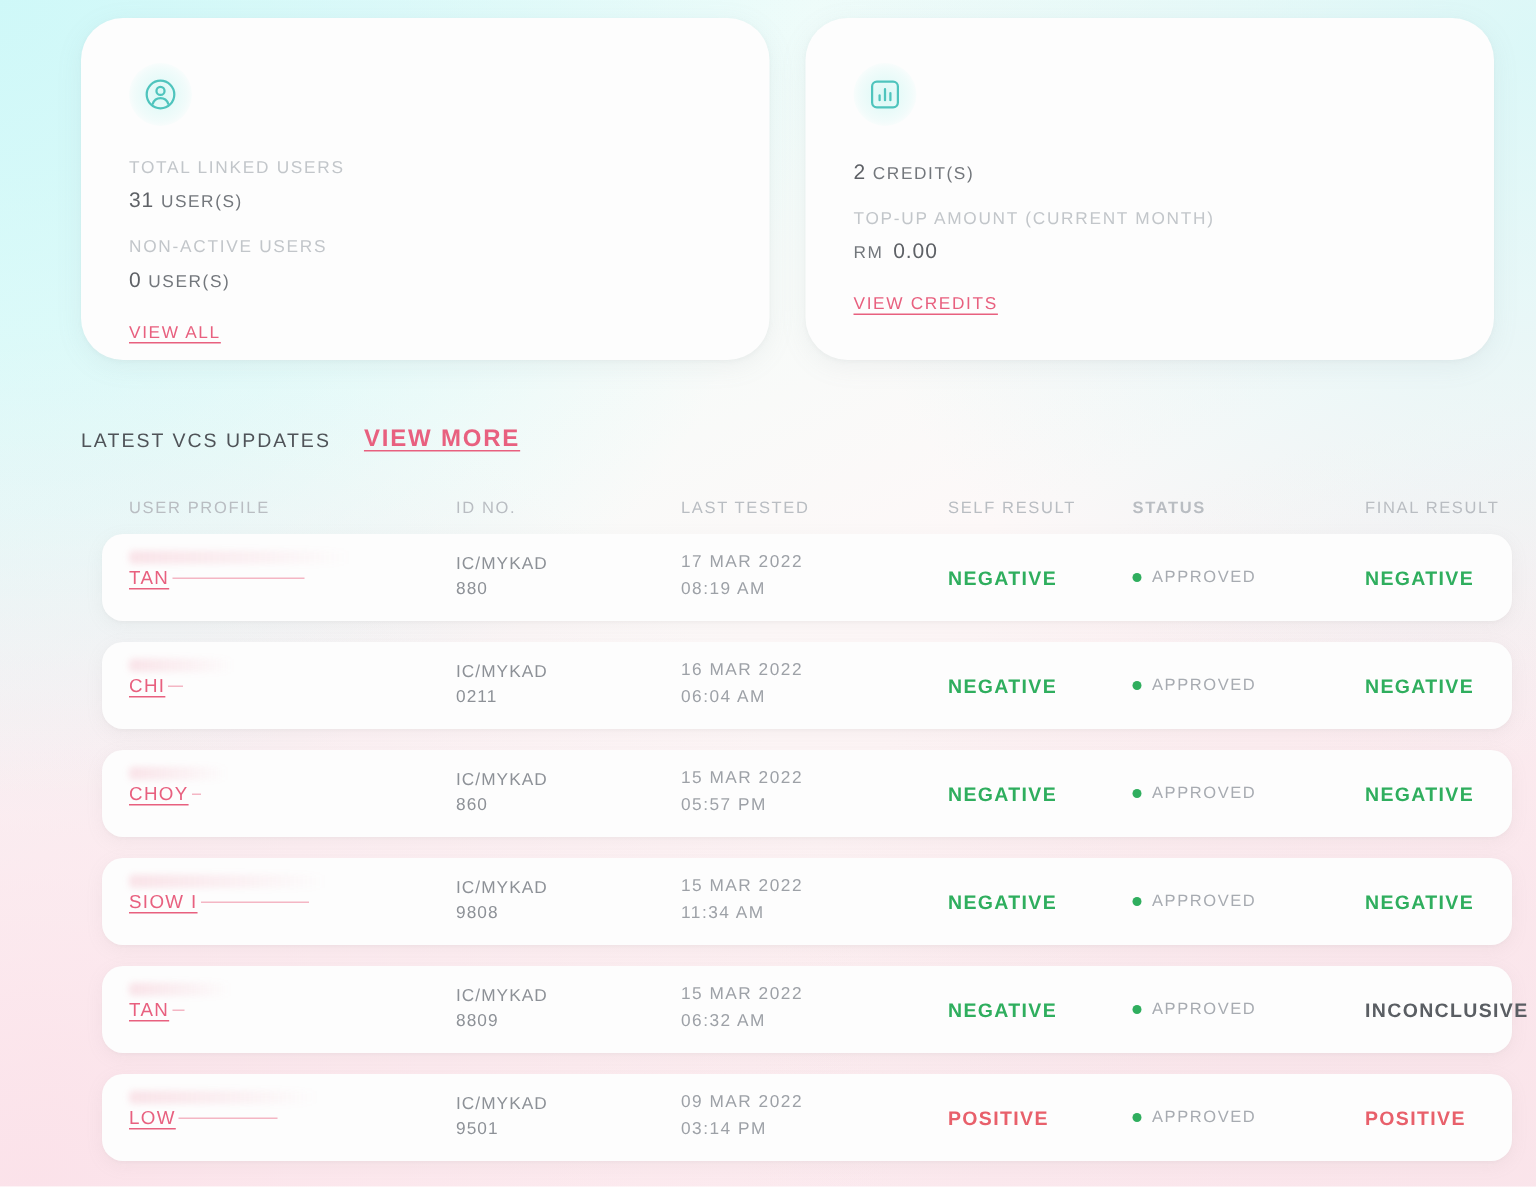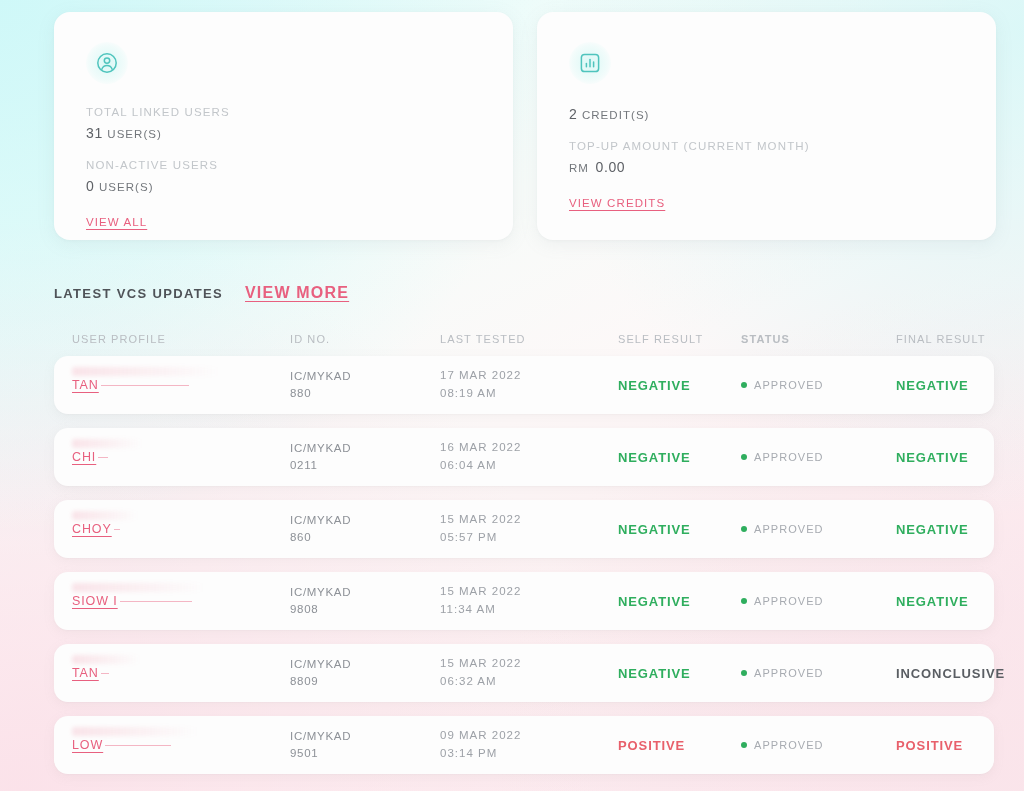--- a/index.html
+++ b/index.html
@@ -51,21 +51,21 @@
     top: 12px;
     width: 942px;
     display: flex;
     gap: 24px;
   }
 
   .card {
     width: 459px;
     height: 228px;
     background: #fdfdfd;
-    border-radius: 16px;
+    border-radius: 28px;
     box-shadow: 0 4px 18px rgba(140,150,160,0.10),
                 0 1px 3px rgba(140,150,160,0.06);
     padding: 30px 32px 0 32px;
     position: relative;
   }
 
   .card-icon-wrap {
     width: 42px;
     height: 42px;
     border-radius: 50%;
@@ -125,39 +125,39 @@
     top: 284px;
     display: flex;
     align-items: center;
     gap: 22px;
   }
 
   .section-title {
     font-size: 13px;
     letter-spacing: 1.35px;
     color: #4f5358;
-    font-weight: 700;
+    font-weight: 400;
     text-transform: uppercase;
   }
 
   .section-link {
     font-size: 16px;
     letter-spacing: 1.2px;
     color: #e8607f;
     font-weight: 700;
     text-transform: uppercase;
     text-decoration: underline;
     text-underline-offset: 3px;
     cursor: pointer;
   }
 
   
   .table {
     position: absolute;
-    left: 54px;
+    left: 68px;
     top: 322px;
     width: 940px;
   }
 
   .grid {
     display: grid;
     grid-template-columns: 218px 150px 172px 125px 145px 130px;
     align-items: center;
   }
 

